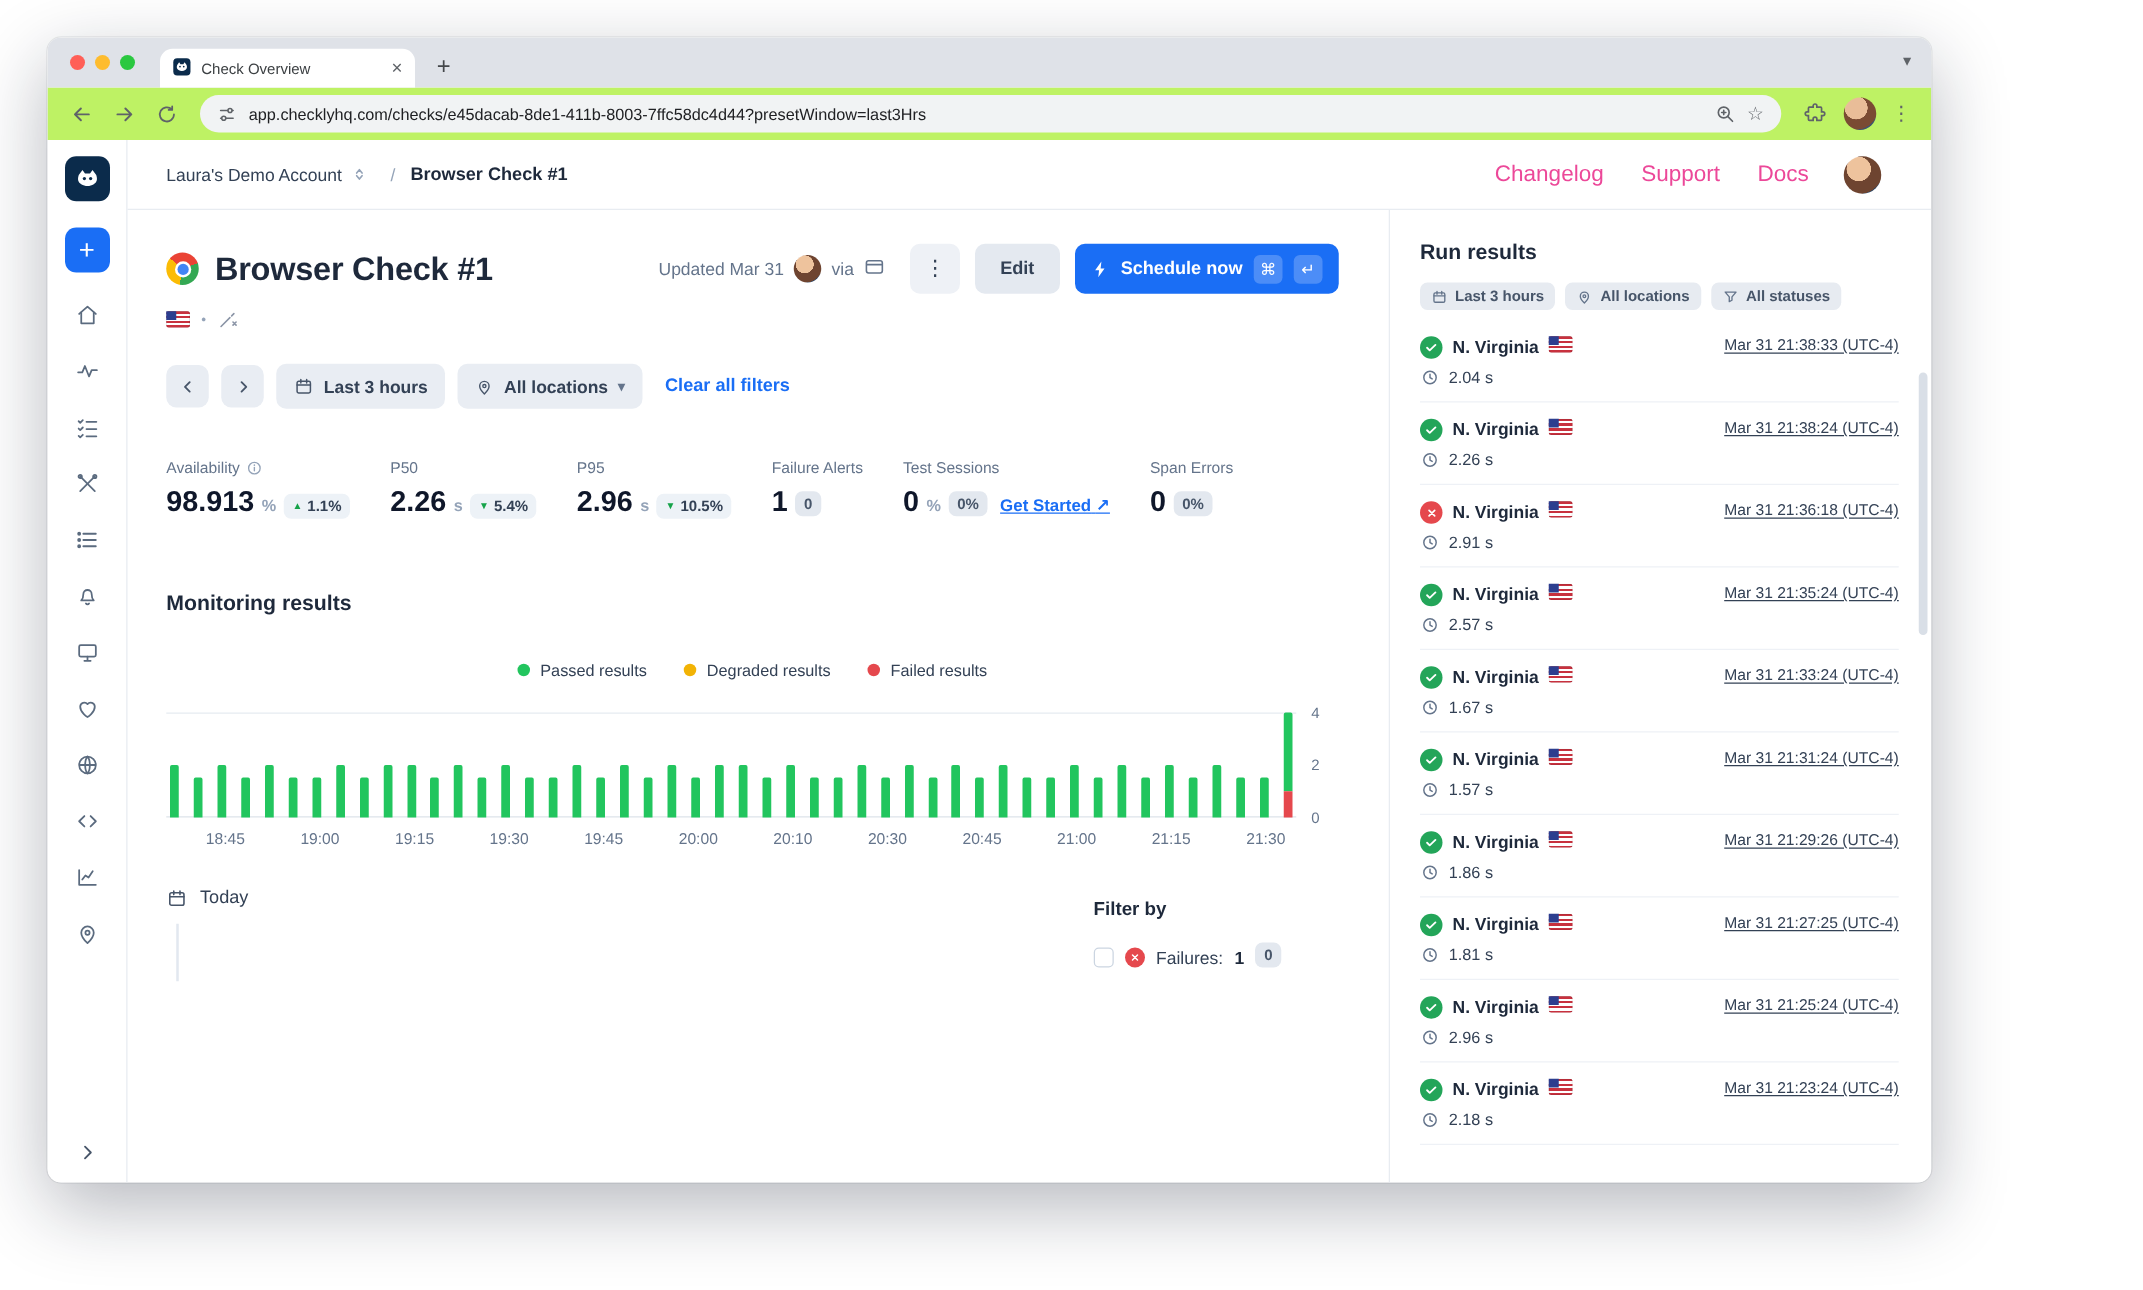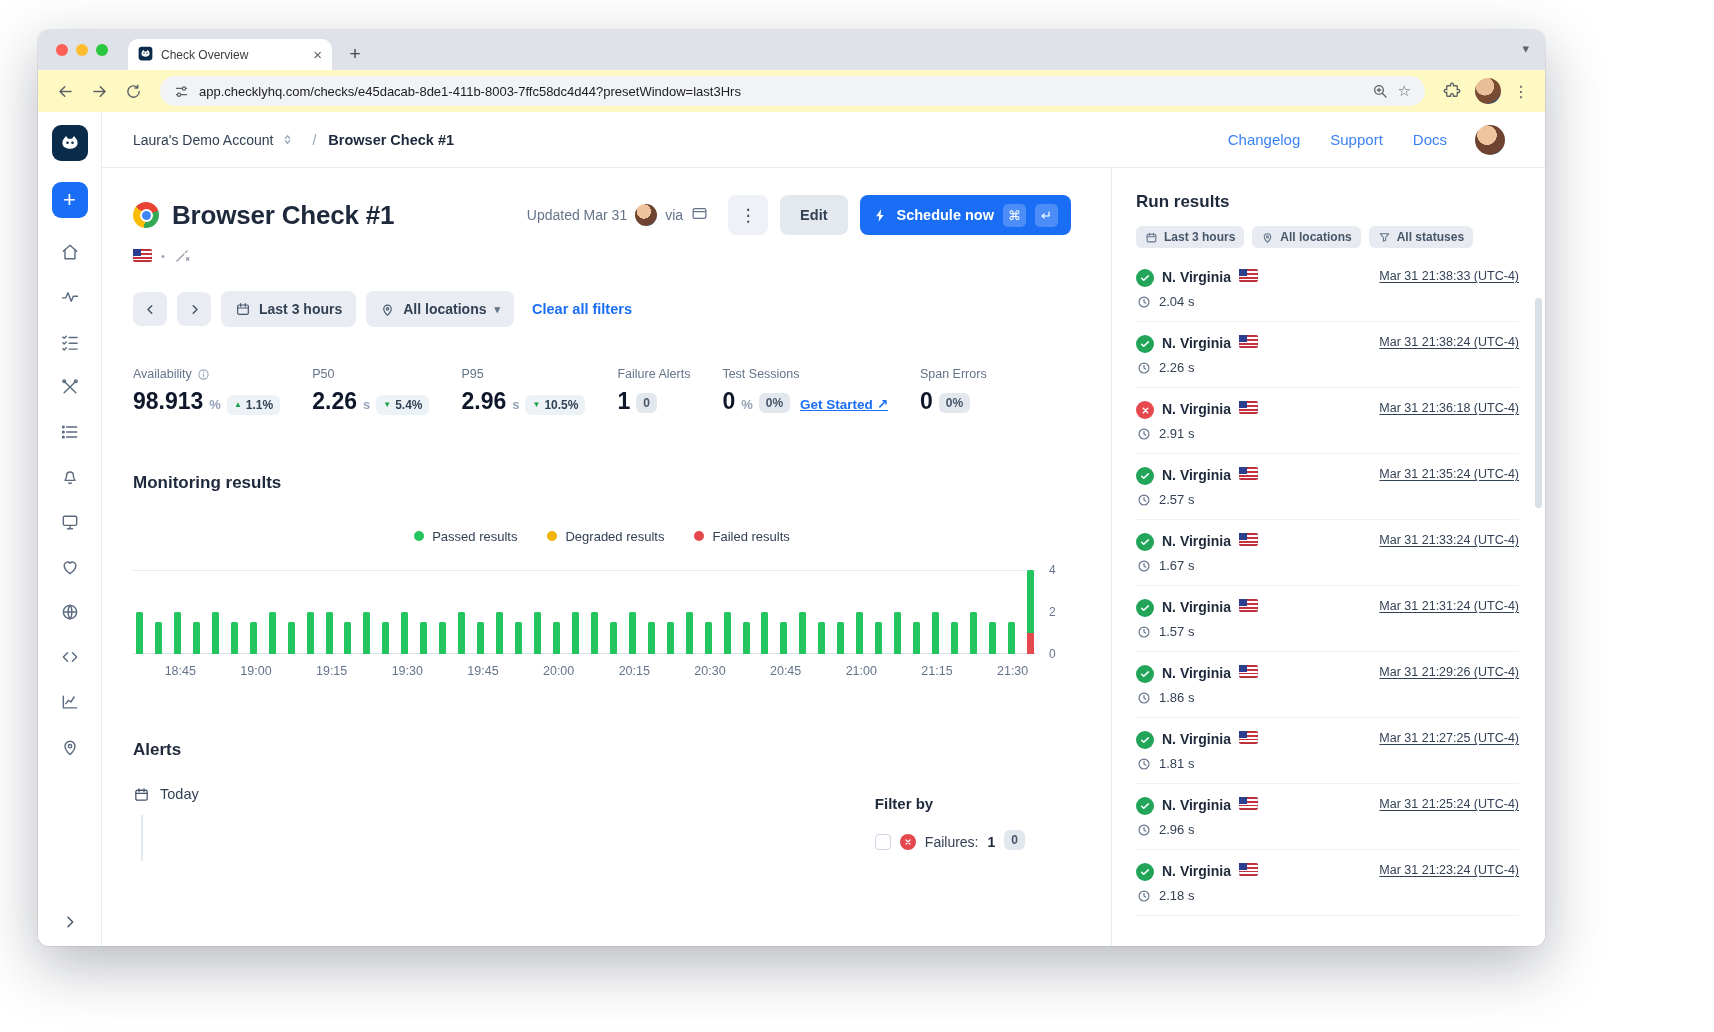--- a/index.html
+++ b/index.html
@@ -17,21 +17,21 @@
   .tl { width:12px; height:12px; border-radius:50%; }
   .tl.red{background:#ff5f57;} .tl.yellow{background:#febc2e;} .tl.green{background:#2ac840;}
   .tab { width:204px; height:31px; background:#fff; border-radius:10px 10px 0 0; margin-left:90px;
          display:flex; align-items:center; gap:8px; padding:0 10px; font-size:12px; color:#3c4043; }
   .tab-title { flex:1; white-space:nowrap; overflow:hidden; }
   .tab-close { color:#5f6368; font-size:15px; line-height:1; cursor:pointer; }
   .newtab { width:26px; height:26px; margin:0 0 3px 10px; color:#44474a; font-size:19px; border-radius:50%; }
   .strip-chevron { position:absolute; right:16px; top:11px; color:#5f6368; font-size:13px; }
 
   
-  .toolbar { height:42px; background:#fef9c3; flex-shrink:0; display:flex; align-items:center; padding:0 12px; gap:4px; }
+  .toolbar { height:42px; background:#bef264; flex-shrink:0; display:flex; align-items:center; padding:0 12px; gap:4px; }
   .tool-btn { width:30px; height:30px; border-radius:50%; color:#5f6368; cursor:pointer; flex-shrink:0; }
   .urlbar { flex:1; height:30px; background:#f1f3f4; border-radius:15px; display:flex; align-items:center; gap:10px; padding:0 14px; margin:0 8px; }
   .url { flex:1; font-size:13px; color:#202124; white-space:nowrap; overflow:hidden; }
   .url-icon { color:#5f6368; display:flex; }
   .star { color:#5f6368; font-size:15px; }
   .toolbar-avatar { width:26px; height:26px; border-radius:50%; margin:0 4px;
         background:radial-gradient(circle at 38% 32%, #e9bd98 0 38%, #7a4b33 39% 72%, #41526b 73%); }
   .kebab-v { color:#5f6368; font-size:16px; width:24px; }
 
   
@@ -43,21 +43,21 @@
   .rail-icon { width:36px; height:36px; color:#5b6b7f; border-radius:8px; cursor:pointer; }
   .rail-collapse { position:absolute; bottom:16px; color:#475569; }
 
   .app-main { flex:1; display:flex; flex-direction:column; min-width:0; }
   .app-header { height:56px; border-bottom:1px solid #e8ecf1; flex-shrink:0; display:flex; align-items:center; padding:0 40px 0 31px; }
   .crumb-account { font-weight:400; color:#334155; font-size:14px; }
   .crumb-sort { margin:0 6px 0 8px; display:flex; }
   .crumb-sep { color:#94a3b8; margin:0 12px; font-size:14px; }
   .crumb-page { font-weight:700; color:#1e293b; font-size:14.5px; }
   .header-nav { margin-left:auto; display:flex; gap:30px; align-items:center; }
-  .nav-link { font-size:15px; color:#3b82f6; font-weight:500; cursor:pointer; }
+  .nav-link { font-size:18px; color:#ec4899; font-weight:500; cursor:pointer; }
   .header-avatar { width:30px; height:30px; border-radius:50%; margin-left:28px;
         background:radial-gradient(circle at 40% 34%, #eec39d 0 36%, #6e4430 37% 74%, #2f425c 75%); }
 
   .app-body { flex:1; display:flex; min-height:0; }
   .content { flex:1; min-width:0; padding:27px 40px 0 31px; overflow:hidden; }
 
   
   .title-row { display:flex; align-items:center; gap:13px; }
   .chrome-icon { width:26px; height:26px; border-radius:50%; position:relative; flex-shrink:0;
         background:conic-gradient(from -50deg,#ea4335 0 120deg,#34a853 0 240deg,#fbbc05 0 360deg); }
@@ -665,29 +665,28 @@
                 <span class="ytick" style="top: calc(100% - 7px);">0</span>
               </div>
           </div>
           <div class="xlabels" id="xlabels">
               <span class="xlabel" style="left: 5.20833%;">18:45</span>
               <span class="xlabel" style="left: 13.5417%;">19:00</span>
               <span class="xlabel" style="left: 21.875%;">19:15</span>
               <span class="xlabel" style="left: 30.2083%;">19:30</span>
               <span class="xlabel" style="left: 38.5417%;">19:45</span>
               <span class="xlabel" style="left: 46.875%;">20:00</span>
-              <span class="xlabel" style="left: 55.2083%;">20:15</span>
+              <span class="xlabel" style="left: 55.2083%;">20:10</span>
               <span class="xlabel" style="left: 63.5417%;">20:30</span>
               <span class="xlabel" style="left: 71.875%;">20:45</span>
               <span class="xlabel" style="left: 80.2083%;">21:00</span>
               <span class="xlabel" style="left: 88.5417%;">21:15</span>
               <span class="xlabel" style="left: 96.875%;">21:30</span>
             </div>
 
-          <h2 class="section-title alerts-title">Alerts</h2>
           <div class="alerts-body">
             <div class="alerts-left">
               <div class="today-row">
                 <span class="today-icon">
                     <svg width="17" height="17" viewBox="0 0 24 24" fill="none" stroke="#475569" stroke-width="1.8" stroke-linecap="round">
                       <rect x="4" y="6" width="16" height="14" rx="2"></rect>
                       <path d="M4 10.5h16M8.5 4v4M15.5 4v4"></path>
                     </svg>
                   </span>
                 <span>Today</span>

